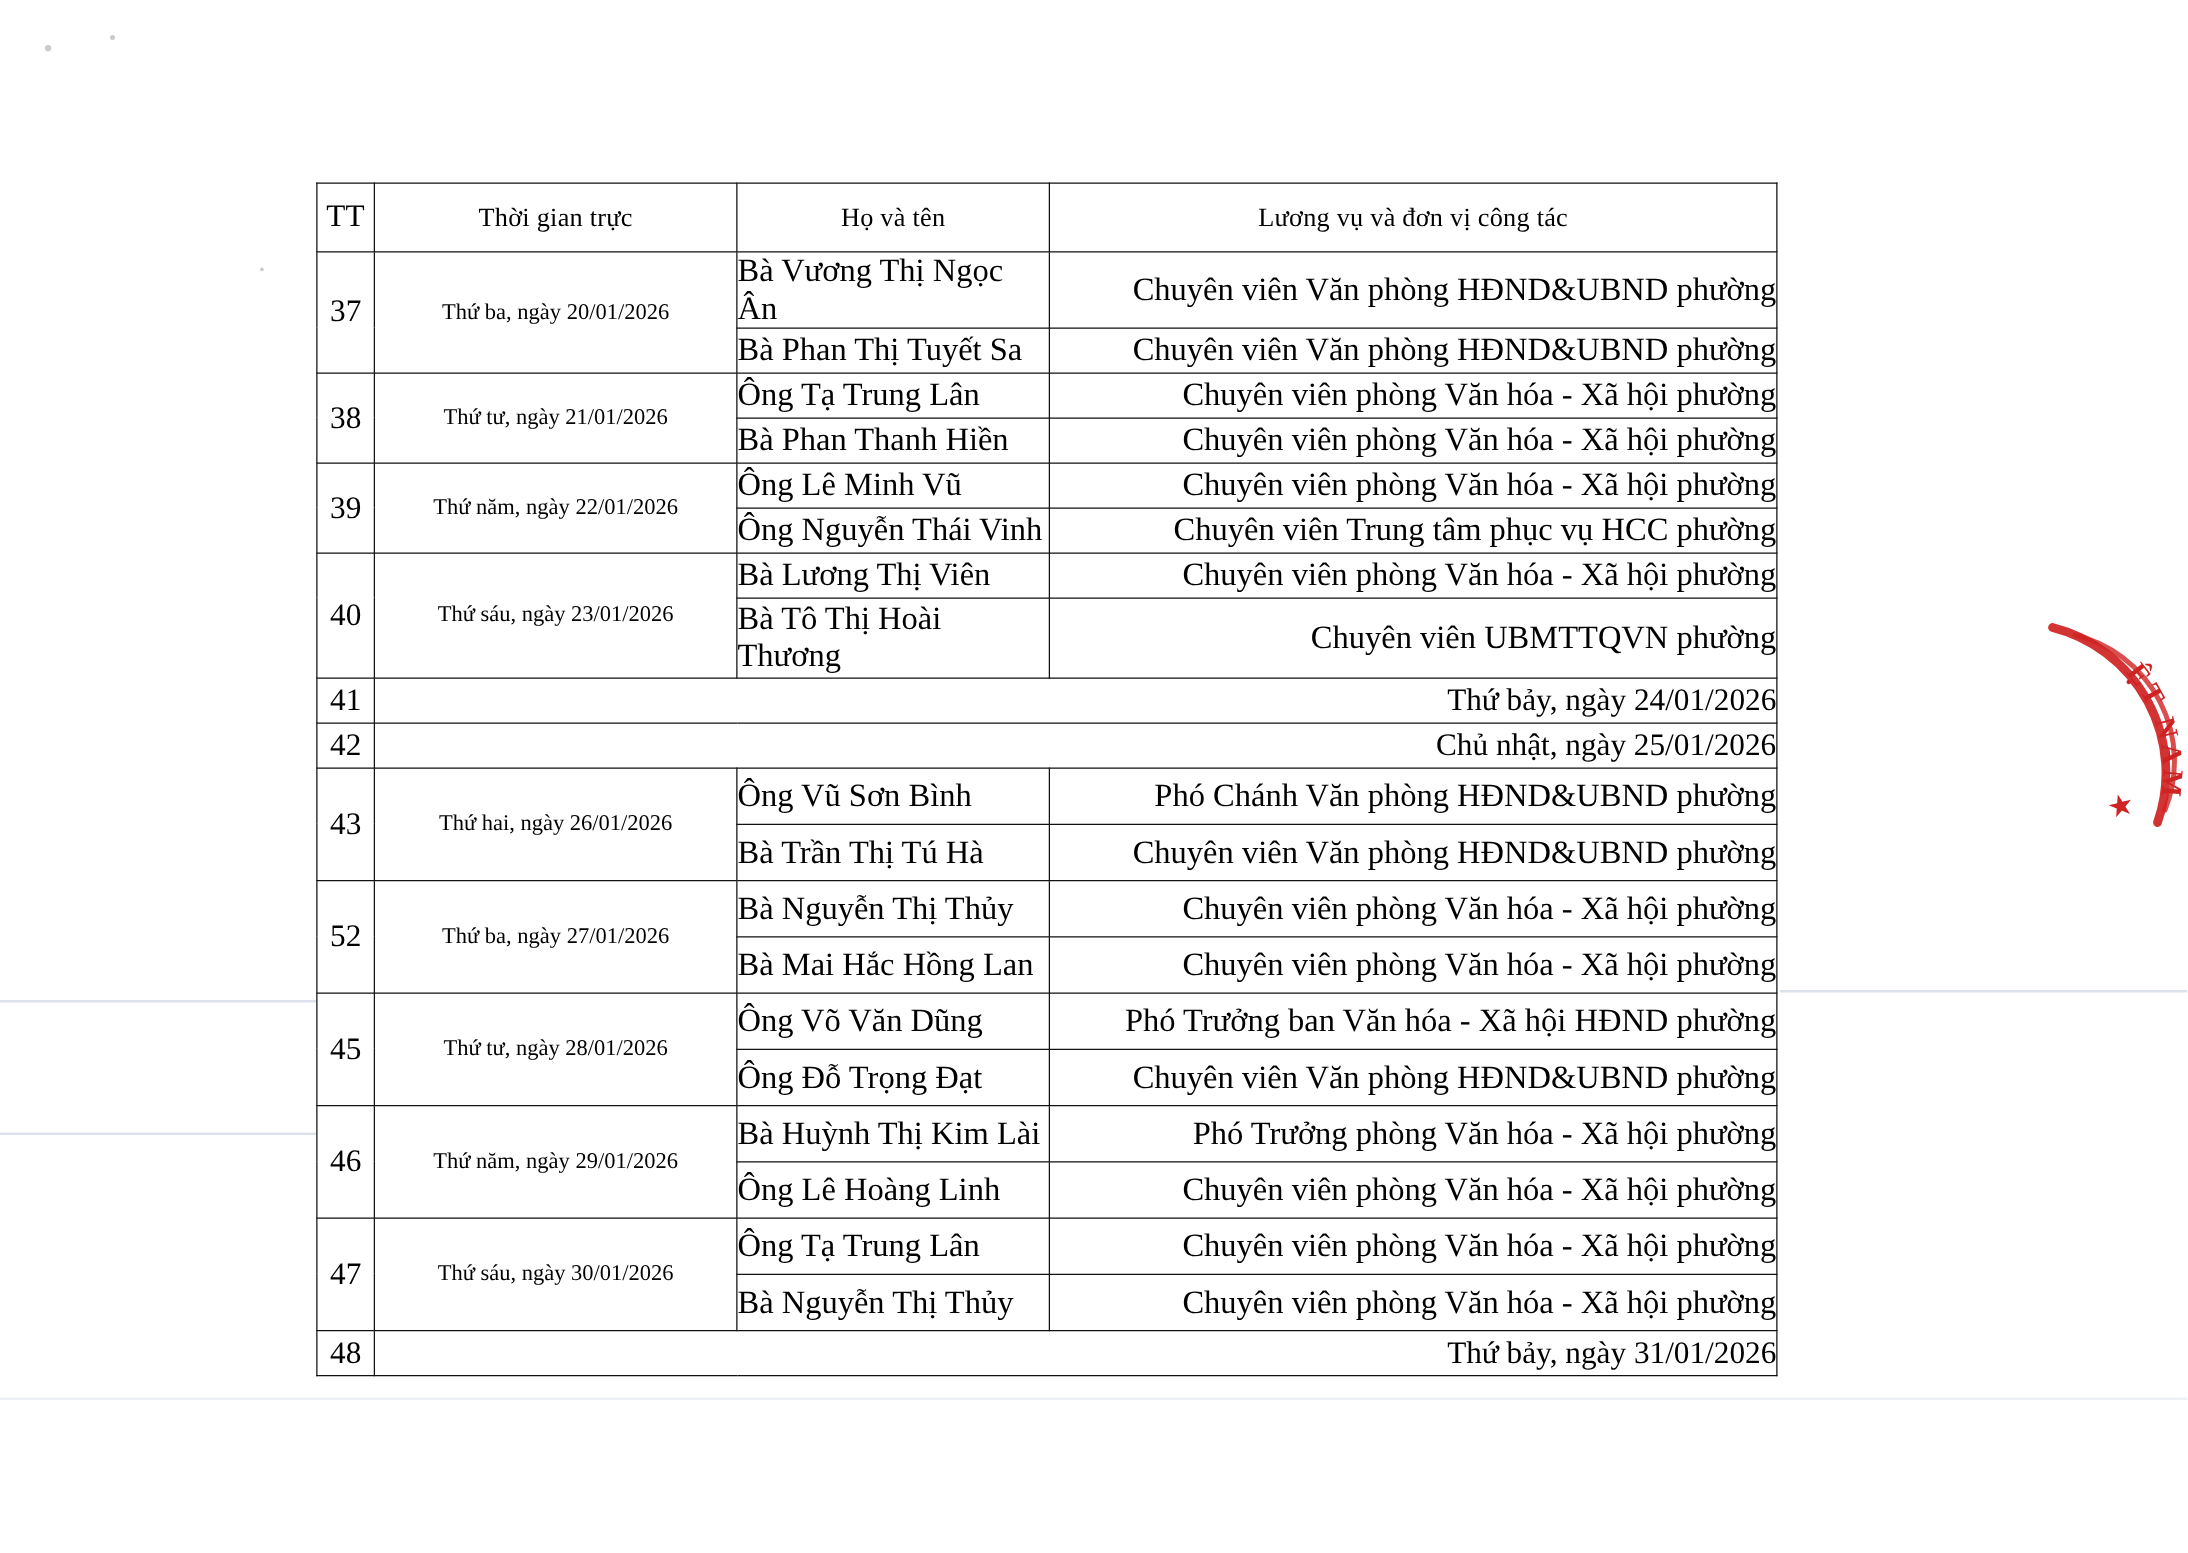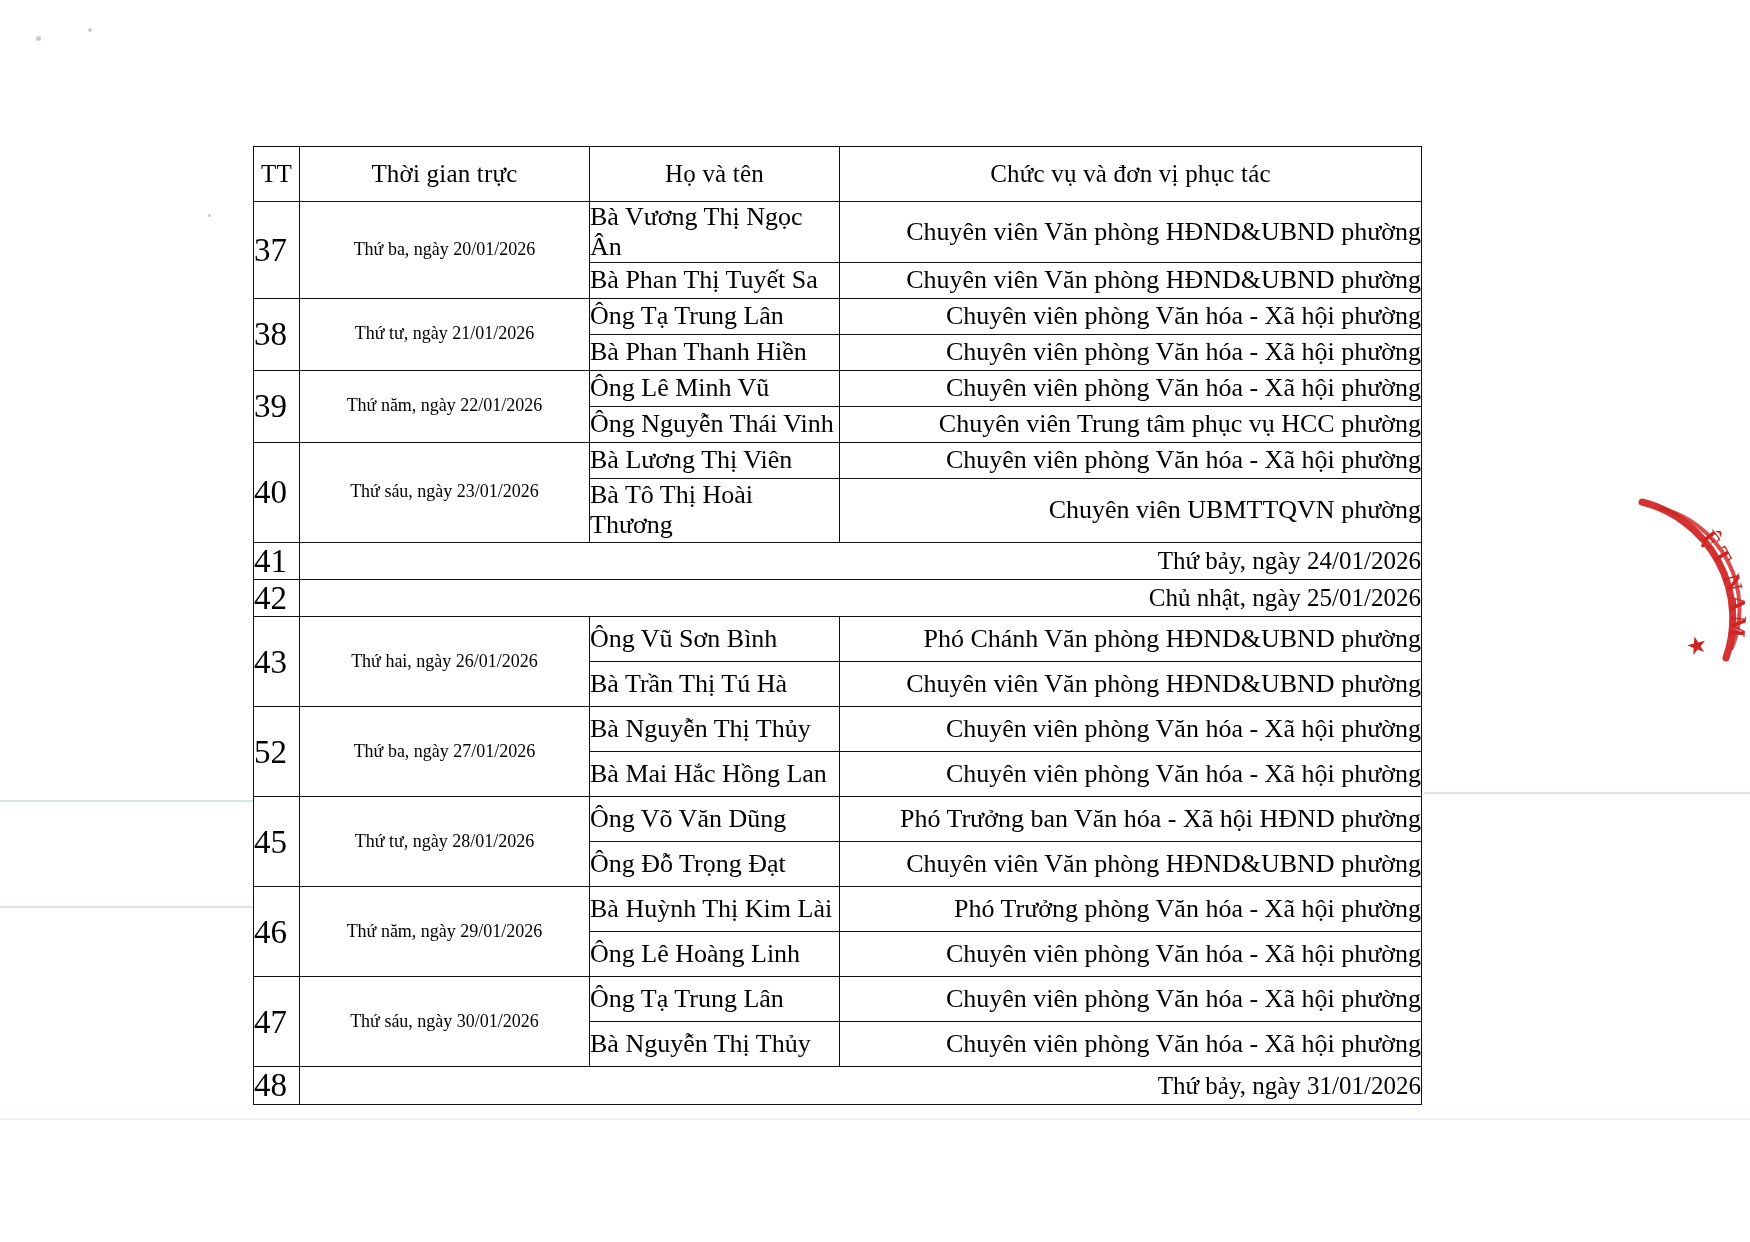--- a/index.html
+++ b/index.html
@@ -60,28 +60,29 @@
 
   col.c-tt    { width: 46px; }
   col.c-time  { width: 290px; }
   col.c-name  { width: 250px; }
   col.c-pos   { width: 582px; }
 
   th.hd {
     text-align: center;
     font-family: "Liberation Serif", "DejaVu Serif", serif;
     font-weight: bold;
-    font-size: 25px;
+    font-size: 21px;
     height: 54px;
     letter-spacing: .2px;
   }
   th.hd.tt { font-size: 25px; }
 
   td.tt {
-    font-size: 33px;
+    text-align: center;
+    font-size: 25px;
     line-height: 1.1;
   }
   td.time {
     text-align: center;
     font-size: 18px;
     line-height: 1.2;
   }
   td.name {
     text-align: left;
     font-size: 26px;
@@ -149,21 +150,21 @@
         <col class="c-tt">
           <col class="c-time">
           <col class="c-name">
           <col class="c-pos">
       </colgroup>
       <thead>
         <tr>
           <th class="hd tt">TT</th>
           <th class="hd">Thời gian trực</th>
           <th class="hd">Họ và tên</th>
-          <th class="hd">Chức vụ và đơn vị phục tác</th>
+          <th class="hd">Lương vụ và đơn vị công tác</th>
         </tr>
       </thead>
       <tbody id="roster-body">
           <tr class="r-tall">
             <td class="tt" rowspan="2">37</td>
             <td class="time" rowspan="2">Thứ ba, ngày 20/01/2026</td>
             <td class="name">Bà Vương Thị Ngọc Ân</td>
             <td class="pos">Chuyên viên Văn phòng HĐND&amp;UBND phường</td>
           </tr>
           <tr class="r-norm">

